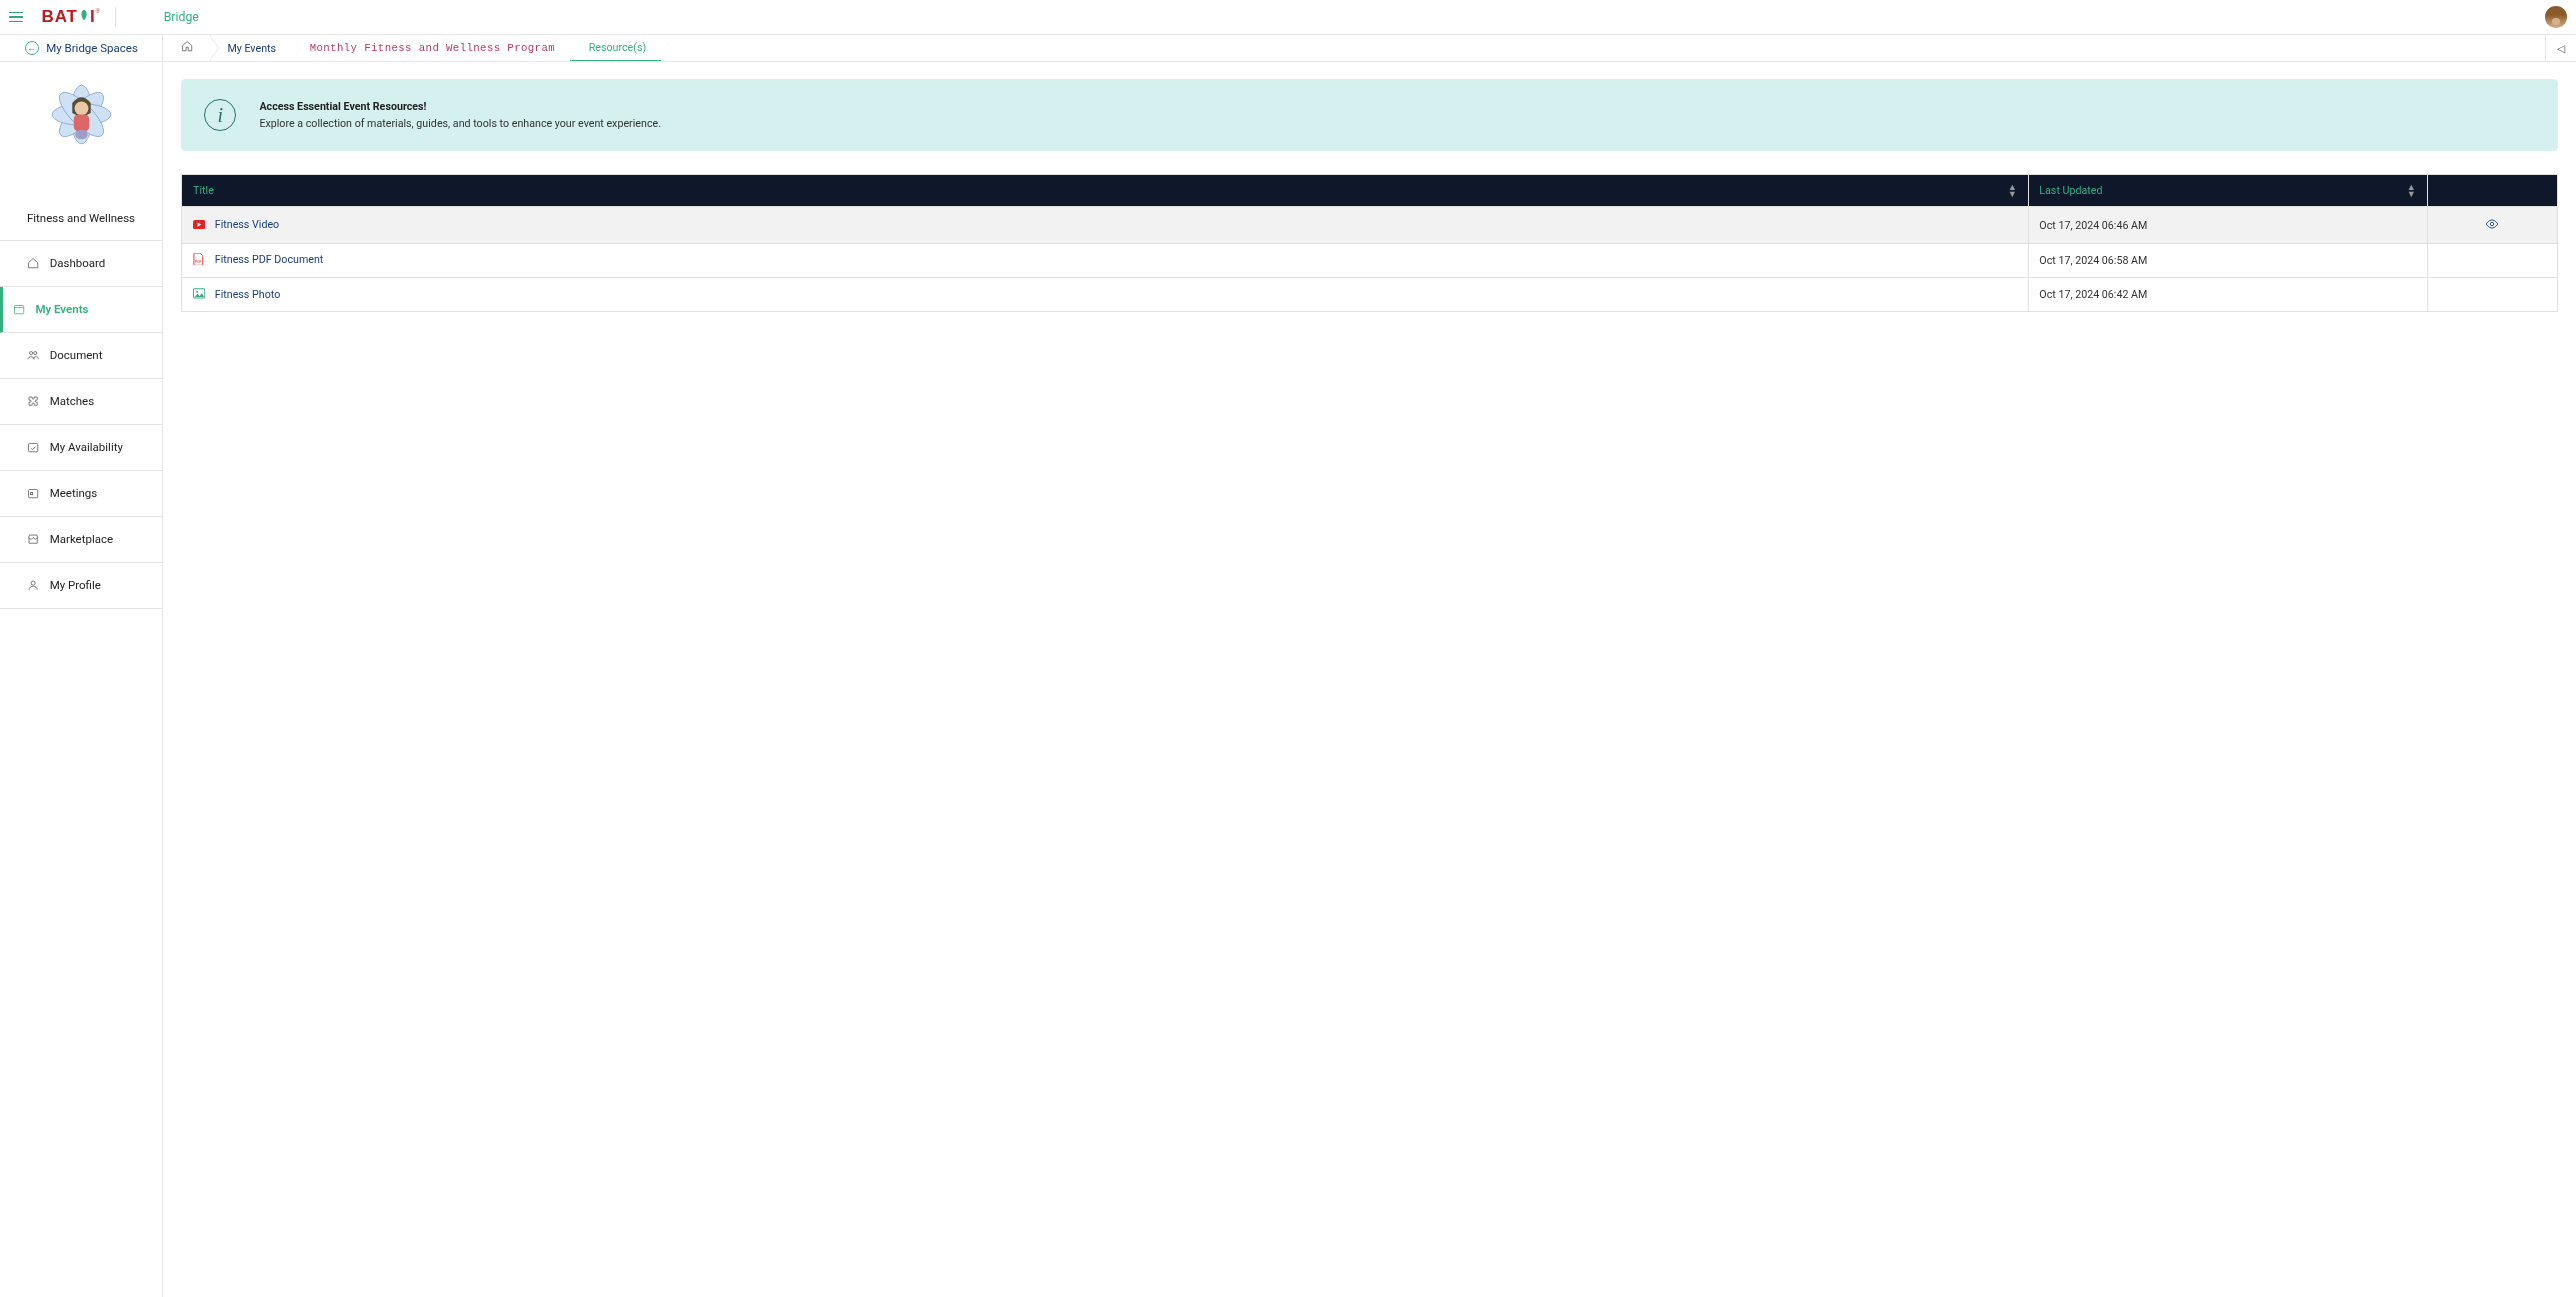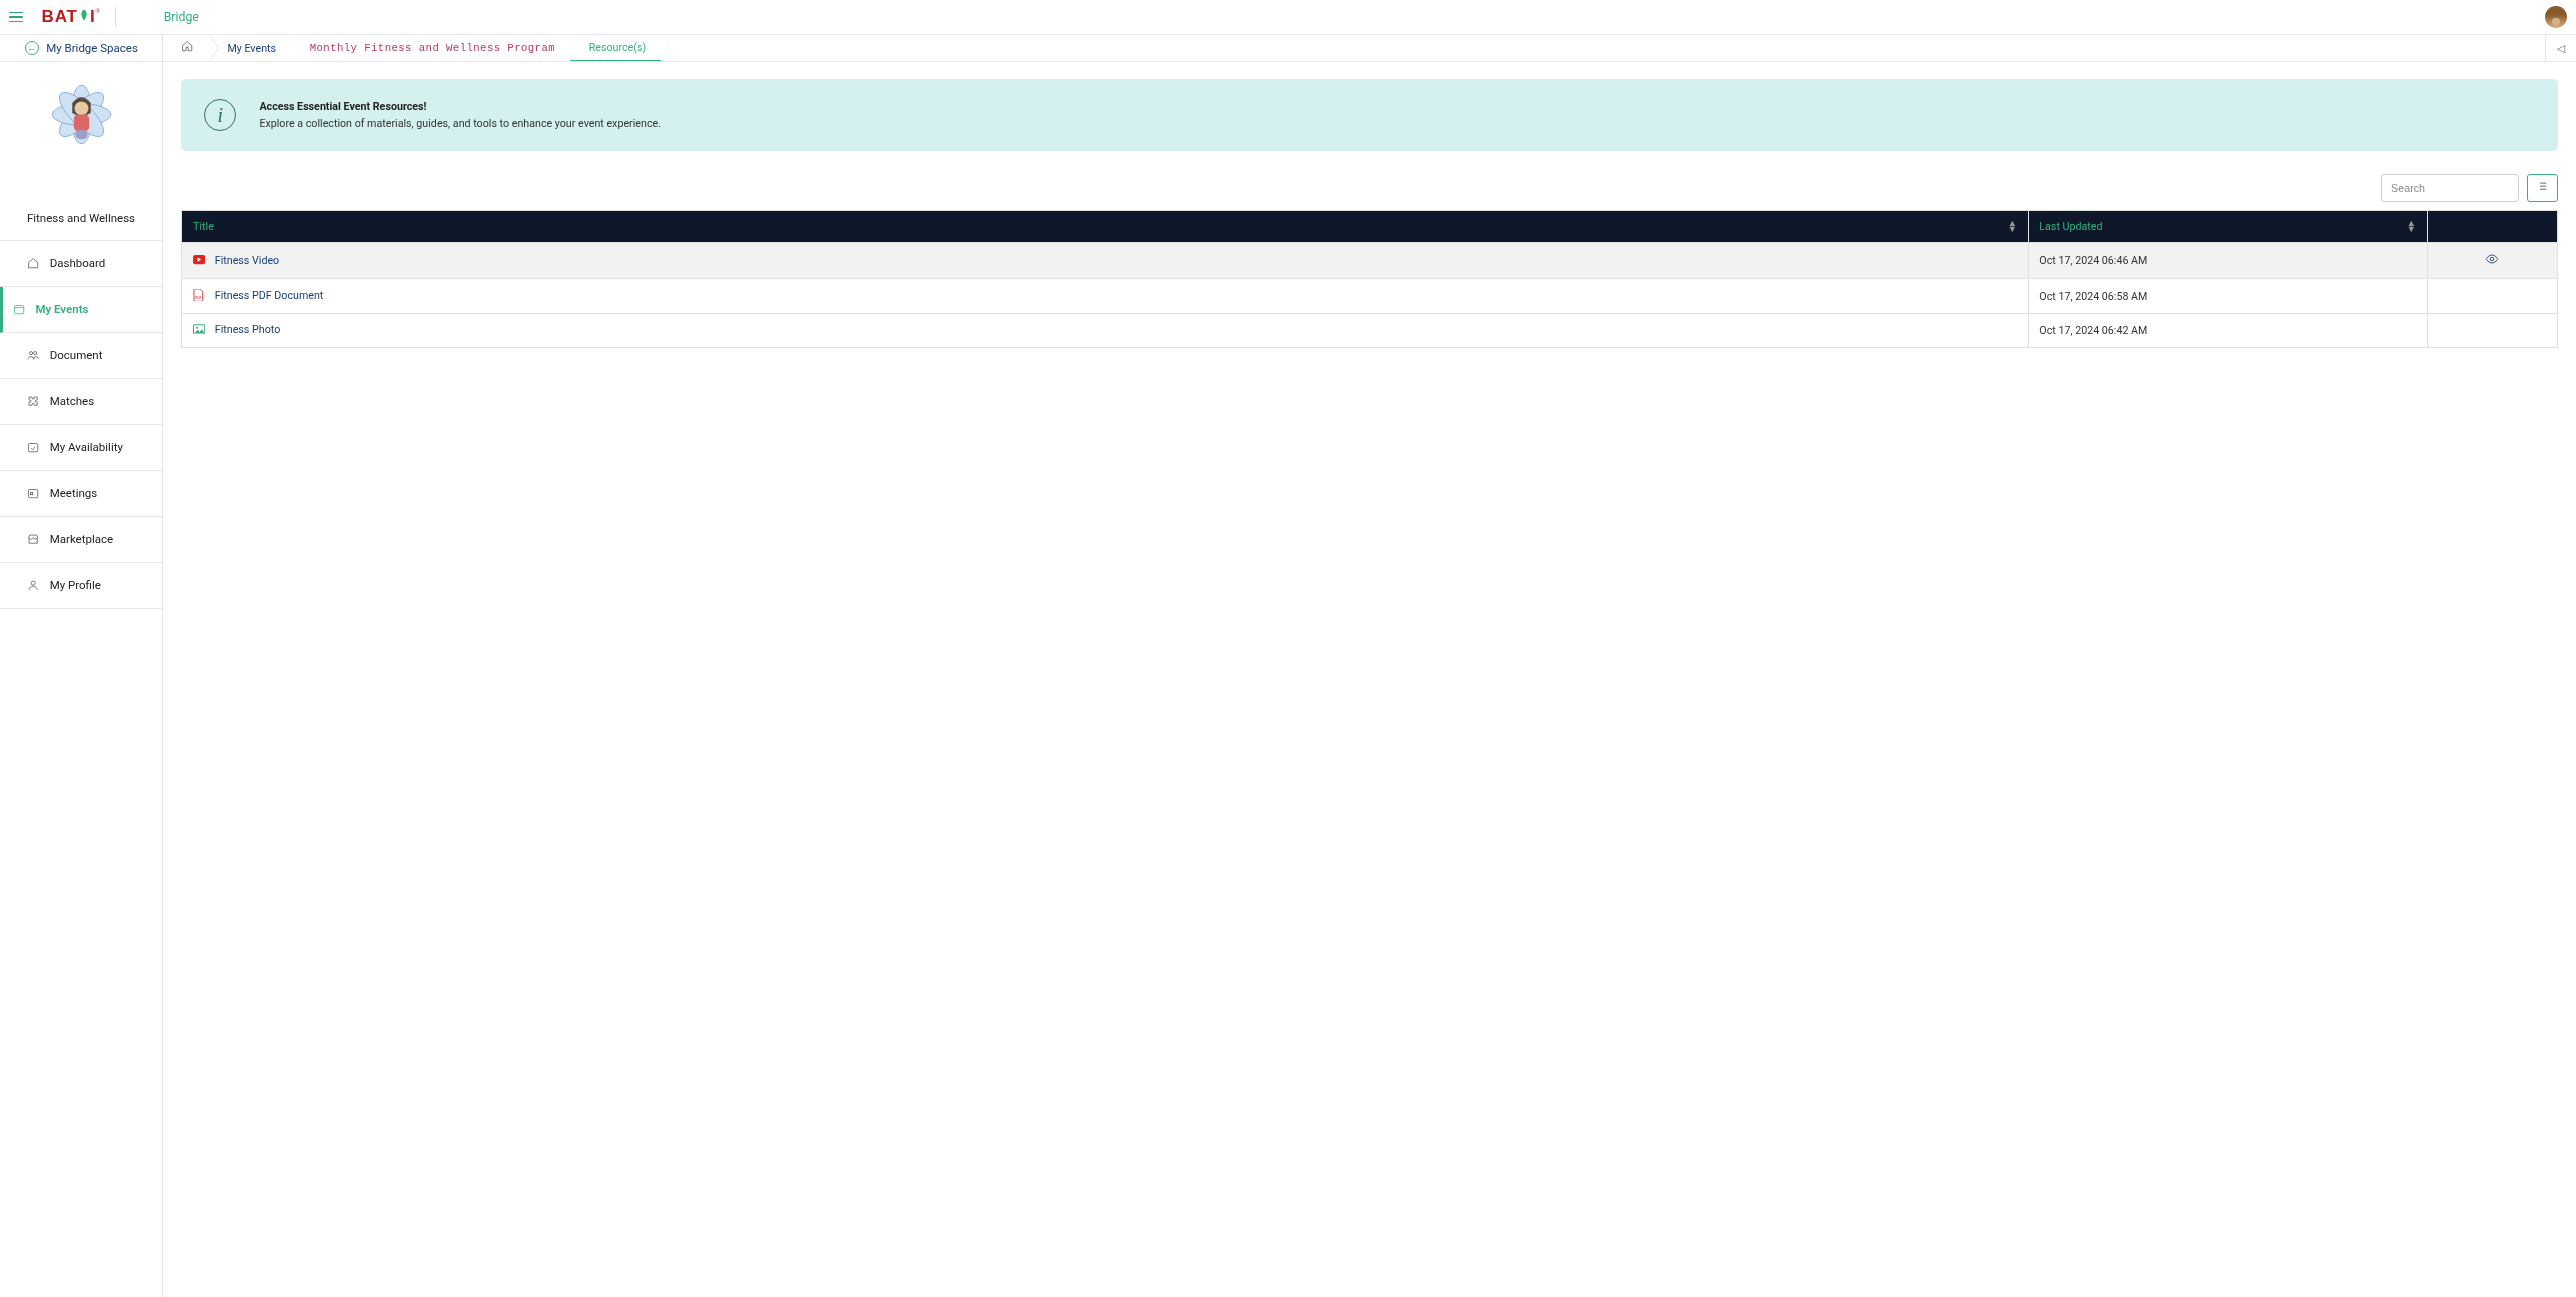--- a/index.html
+++ b/index.html
@@ -298,30 +298,20 @@
   <div class="main">
 
     <div class="notice">
       <div class="notice-ico">i</div>
       <div>
         <div class="notice-title">Access Essential Event Resources!</div>
         <div class="notice-body">Explore a collection of materials, guides, and tools to enhance your event experience.</div>
       </div>
     </div>
 
-    <div class="tools-row">
-      <input class="search-input" type="text" placeholder="Search" style="">
-      <div class="list-btn">
-        <span>
-          <svg viewBox="0 0 24 24">
-              <path d="M8 6h12M8 12h12M8 18h12M4 6h.01M4 12h.01M4 18h.01"></path>
-            </svg>
-        </span>
-      </div>
-    </div>
 
     <table>
       <thead>
         <tr>
           <th>
             <span>Title</span>
             <span class="sort-ico">
                 <span>▲</span>
                 <span>▼</span>
               </span>

